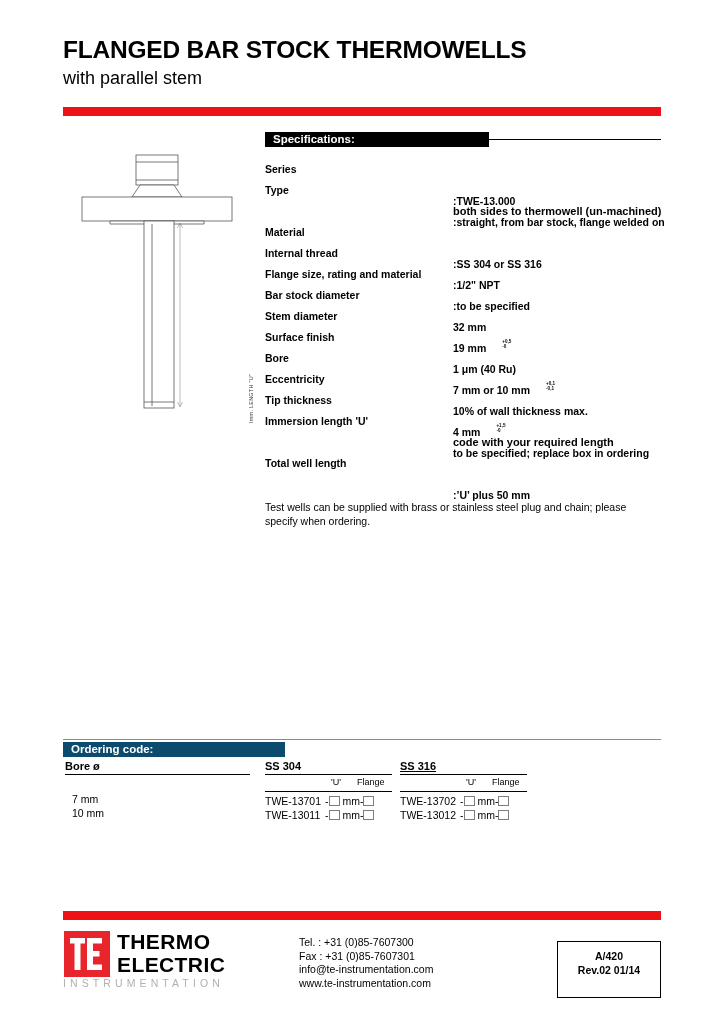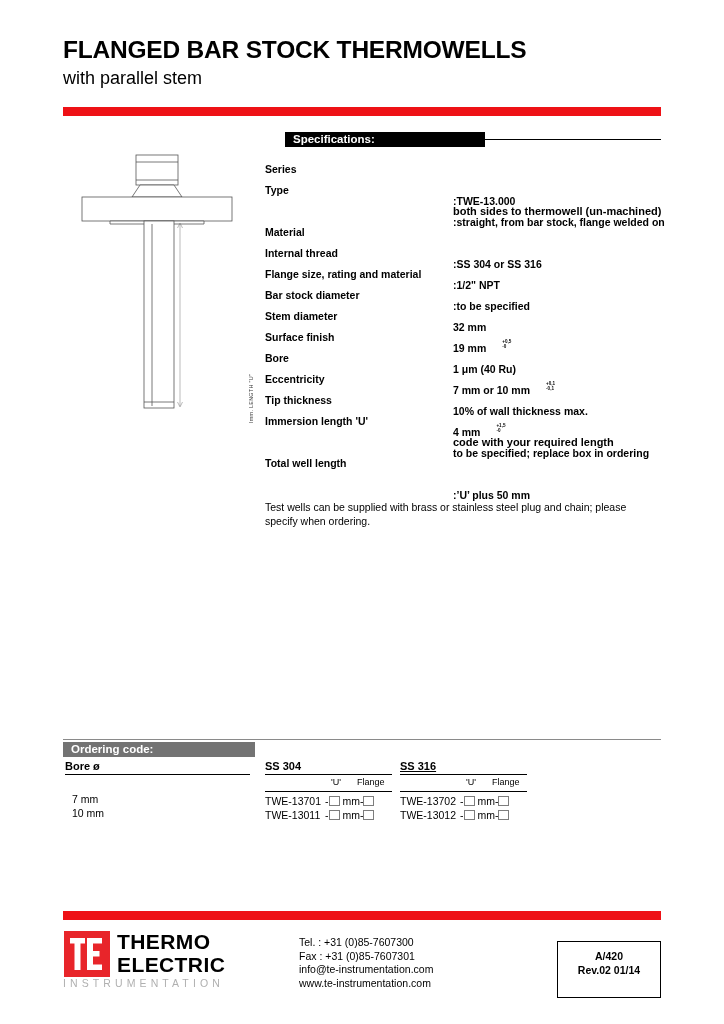--- a/index.html
+++ b/index.html
@@ -48,24 +48,23 @@
     width: 598px;
     height: 9px;
     background: #ee1116;
   }
 
   
   .spec-headbar {
     position: absolute;
     left: 265px;
     top: 132px;
-    width: 200px;
+    width: 224px;
     height: 15px;
     background: #000000;
-    margin-left: 20px;
   }
   .spec-headbar-label {
     position: absolute;
     left: 8px;
     top: 1px;
     color: #ffffff;
     font-size: 11.5px;
     font-weight: bold;
     line-height: 13px;
     white-space: nowrap;
@@ -171,23 +170,23 @@
     left: 63px;
     top: 739px;
     width: 598px;
     height: 1px;
     background: #8a8a8a;
   }
   .order-headbar {
     position: absolute;
     left: 63px;
     top: 742px;
-    width: 192px;
+    width: 222px;
     height: 15px;
-    background: #737373;
+    background: #0c4a6e;
   }
   .order-headbar-label {
     position: absolute;
     left: 8px;
     top: 1px;
     color: #ffffff;
     font-size: 11.5px;
     font-weight: bold;
     line-height: 13px;
     white-space: nowrap;

